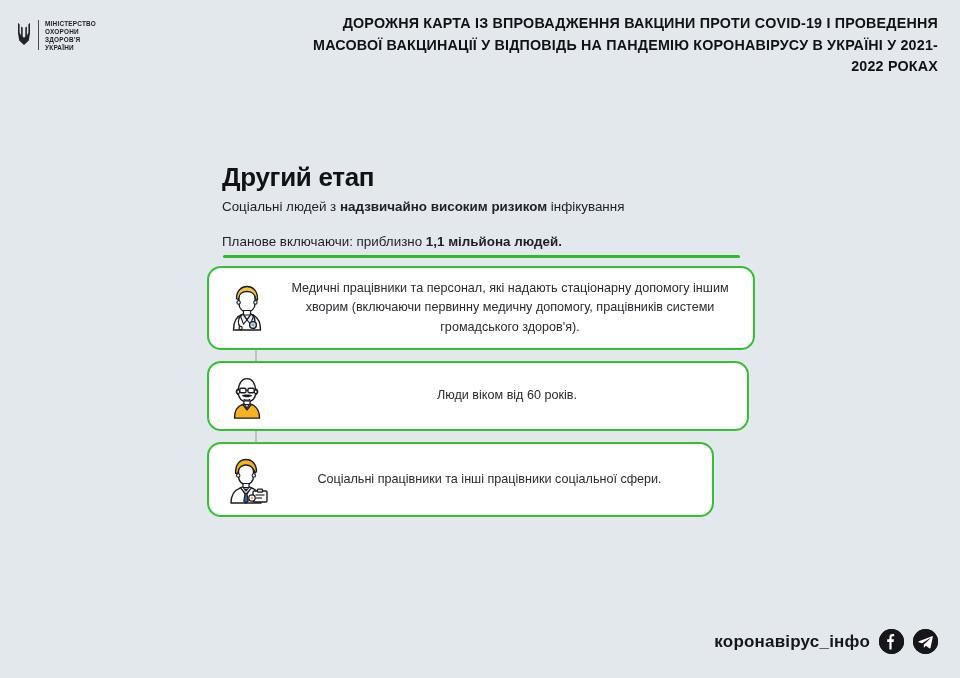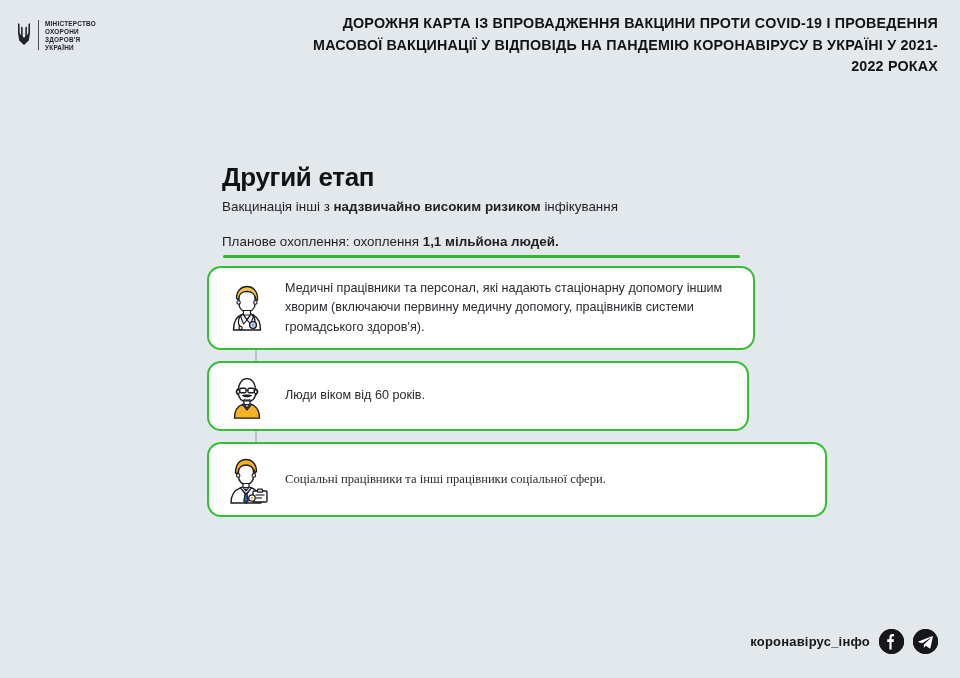--- a/index.html
+++ b/index.html
@@ -119,50 +119,51 @@
     position: relative;
     background: #ffffff;
     border: 2.5px solid #33c133;
     border-radius: 14px;
     display: flex;
     align-items: center;
     margin-bottom: 11px;
   }
   .card-1 { width: 548px; height: 84px; }
   .card-2 { width: 542px; height: 70px; }
-  .card-3 { width: 620px; height: 75px; font-family: Liberation Serif, serif; }
+  .card-3 { width: 507px; height: 75px; }
 
   .card-icon {
     flex: 0 0 auto;
     width: 76px;
     display: flex;
     justify-content: center;
     align-items: center;
   }
   .card-icon svg { display: block; }
 
   .card-text {
     flex: 1 1 auto;
     font-size: 12.6px;
     line-height: 19.5px;
     color: #2a2a30;
     padding-right: 18px;
+    text-align: center;
   }
 
   
   #footer {
     position: absolute;
     right: 22px;
     bottom: 24px;
     display: flex;
     align-items: center;
     gap: 9px;
   }
   #footer-label {
-    font-size: 13px;
+    font-size: 17px;
     font-weight: bold;
     letter-spacing: 0.2px;
     color: #16161b;
   }
   .social-icon {
     width: 25px;
     height: 25px;
     border-radius: 50%;
     background: #16161b;
     display: flex;
@@ -188,23 +189,23 @@
 ЗДОРОВ'Я
 УКРАЇНИ</div>
   </div>
 
   <div id="header-title">ДОРОЖНЯ КАРТА ІЗ ВПРОВАДЖЕННЯ ВАКЦИНИ ПРОТИ COVID-19 І ПРОВЕДЕННЯ МАСОВОЇ ВАКЦИНАЦІЇ У ВІДПОВІДЬ НА ПАНДЕМІЮ КОРОНАВІРУСУ В УКРАЇНІ У 2021-2022 РОКАХ</div>
 </div>
 
 <div id="stage-title">Другий етап</div>
 
 <div id="stage-desc">
-  <span>Вакцинація інші з </span><b>надзвичайно високим ризиком</b><span> інфікування</span><br>
+  <span>Соціальні людей з </span><b>надзвичайно високим ризиком</b><span> інфікування</span><br>
   <br>
-  <span>Планове охоплення: охоплення </span><b>1,1 мільйона людей.</b>
+  <span>Планове включаючи: приблизно </span><b>1,1 мільйона людей.</b>
 </div>
 
 <div id="green-rule"></div>
 
 <div id="card-list">
 
   <div class="connector" style="top:84px;height:11px;"></div>
   <div class="connector" style="top:165px;height:11px;"></div>
 
   <div class="card card-1">

